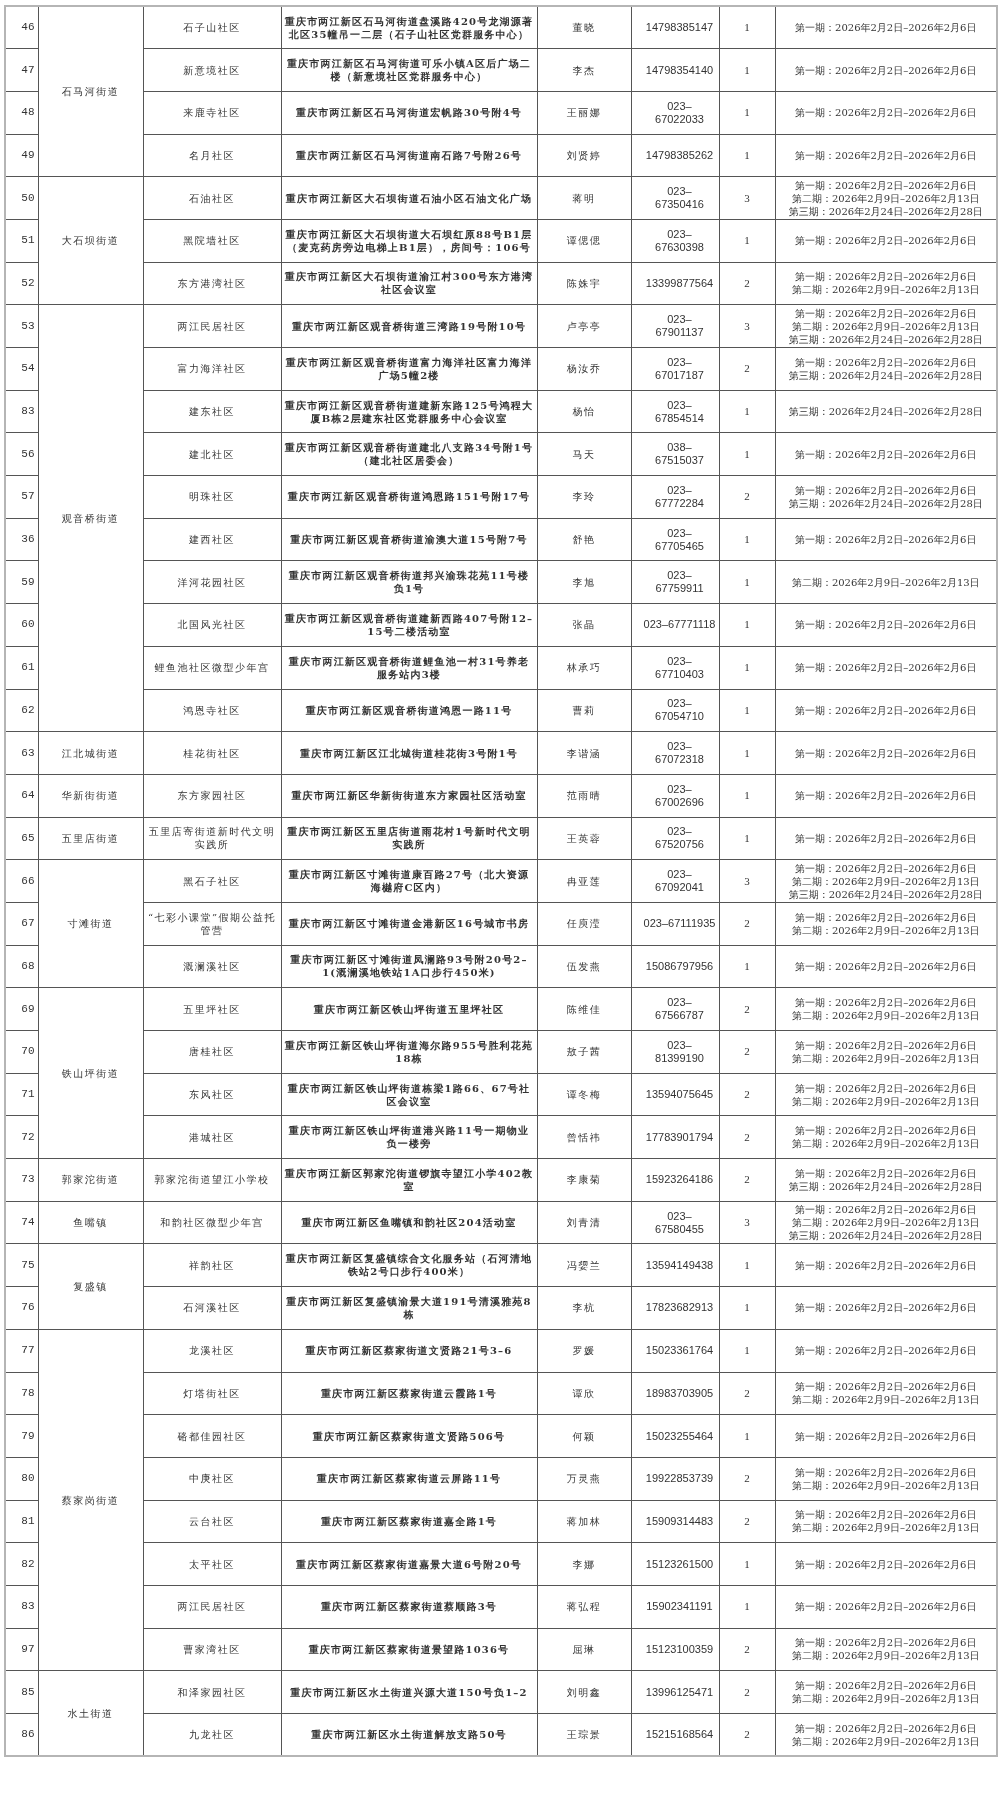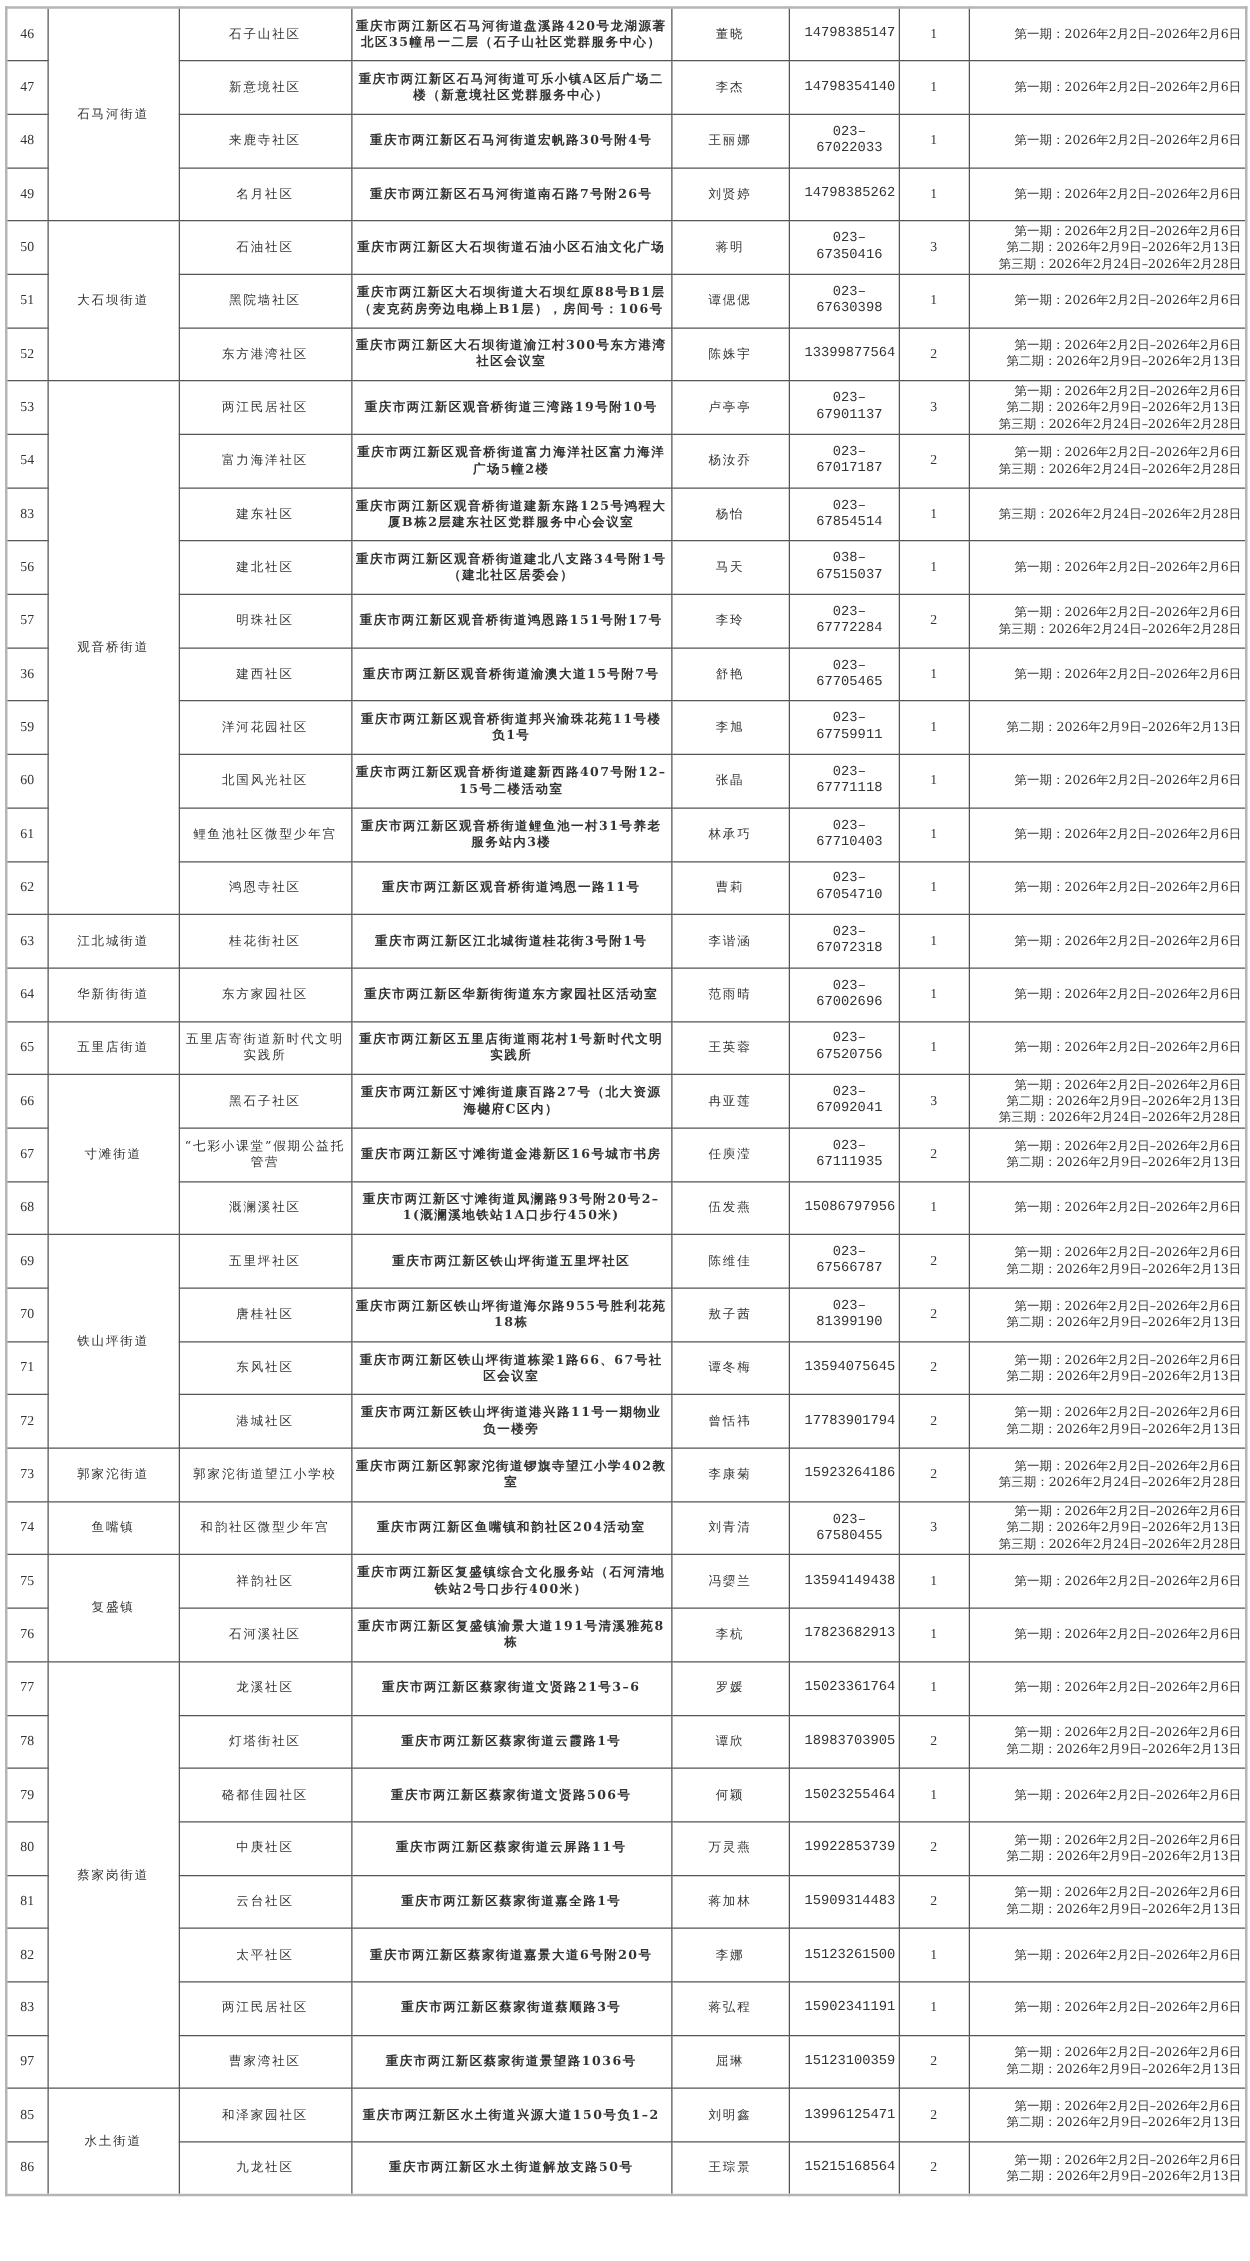--- a/index.html
+++ b/index.html
@@ -3,24 +3,24 @@
 <meta charset="utf-8">
 <style>
   html, body { margin:0; padding:0; background:#ffffff; }
   body { width:1000px; height:1809px; position:relative; overflow:hidden;
          font-family: "DejaVu Serif", "Liberation Serif", serif; color:#333; }
   #tbl { position:absolute; left:4px; top:5px; border-collapse:collapse; table-layout:fixed;
          width:992px; border:2px solid #b5b5b5; }
   #tbl td { border:1px solid #555; text-align:center; vertical-align:middle;
             font-size:10px; line-height:13px; padding:0 3px; height:42.7px; box-sizing:border-box;
             letter-spacing:1.5px; color:#333; }
-  #tbl td.num { letter-spacing:0; font-family:Liberation Serif, serif; font-size:11px; }
-  #tbl td.phone { letter-spacing:0; font-family:Liberation Mono, monospace; font-size:11px;padding-left:12px; }
+  #tbl td.num { letter-spacing:0; font-family:Liberation Mono, monospace; font-size:11px;text-align:right; }
+  #tbl td.phone { letter-spacing:0; font-family:Liberation Sans, sans-serif; font-size:11px;padding-left:12px; }
   #tbl td.cnt { letter-spacing:0; font-family:"Liberation Serif", serif; font-size:11px; }
-  #tbl td.period { letter-spacing:0; font-size:10px; line-height:13px;text-align:right; }
+  #tbl td.period { letter-spacing:0; font-size:10px; line-height:13px; }
   #tbl td.addr { letter-spacing:1.2px;font-weight:bold; }
   .pline { display:block; white-space:nowrap; }
 </style>
 </head>
 <body>
 
 <table id="tbl">
   <colgroup>
     <col style="width:33px">
       <col style="width:105px">

